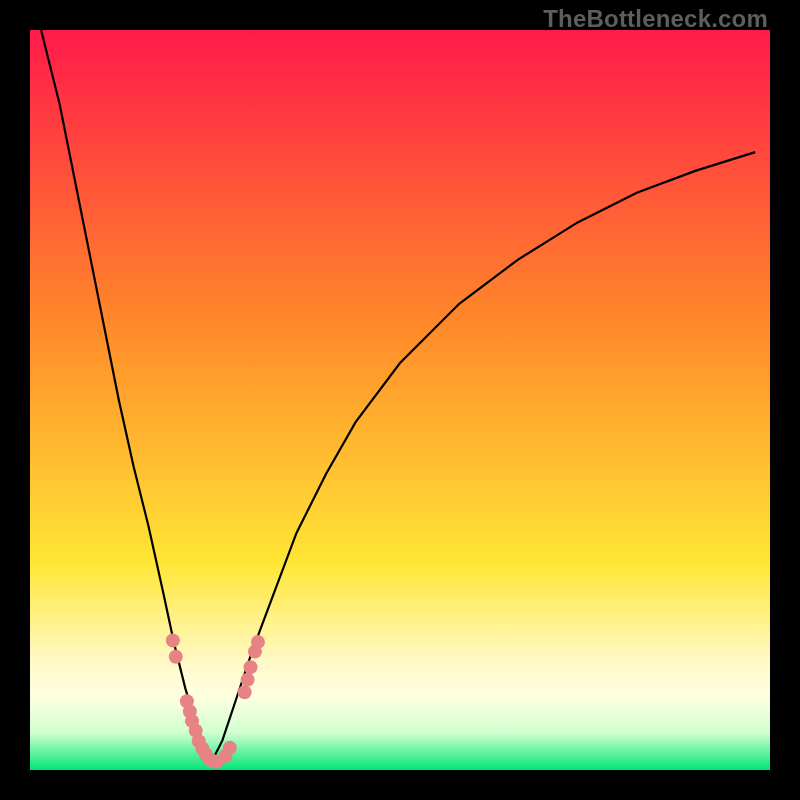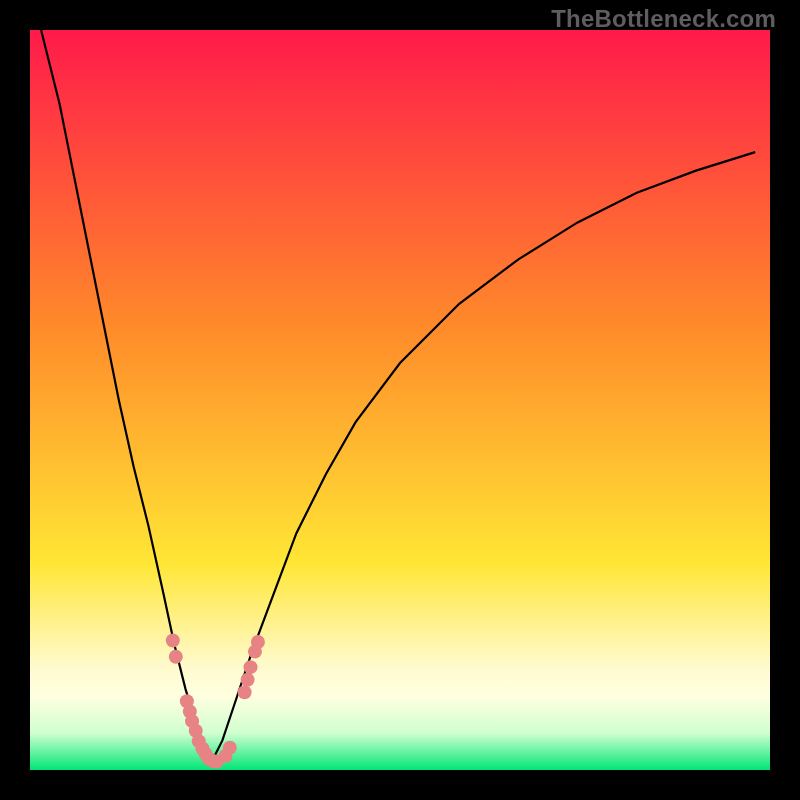--- a/index.html
+++ b/index.html
@@ -24,21 +24,21 @@
     z-index: 1;
   }
   .curve-layer {
     position: absolute;
     inset: 0;
     z-index: 2;
   }
   .watermark {
     position: absolute;
     top: 5px;
-    right: 24px;
+    right: 32px;
     font-family: Arial, Helvetica, sans-serif;
     font-size: 24px;
     font-weight: 600;
     color: #5e5e5e;
     z-index: 10;
     letter-spacing: 0.2px;
   }
 </style>
 </head>
 <body>

